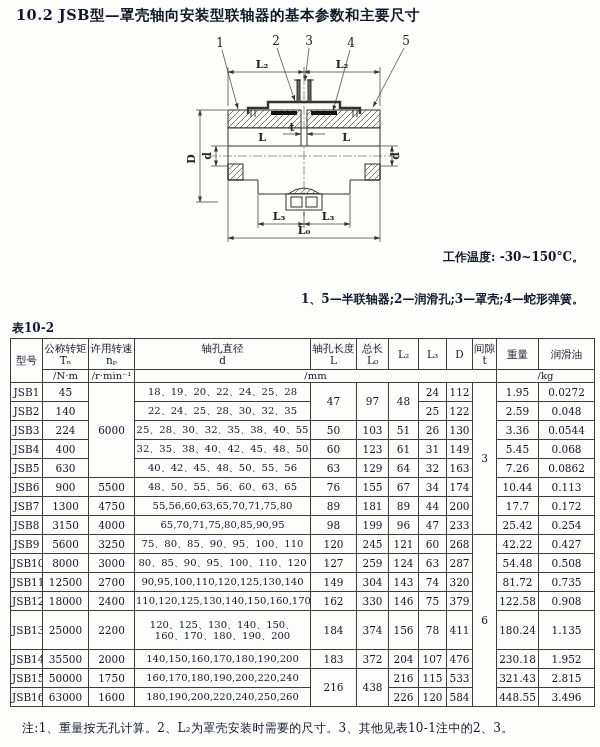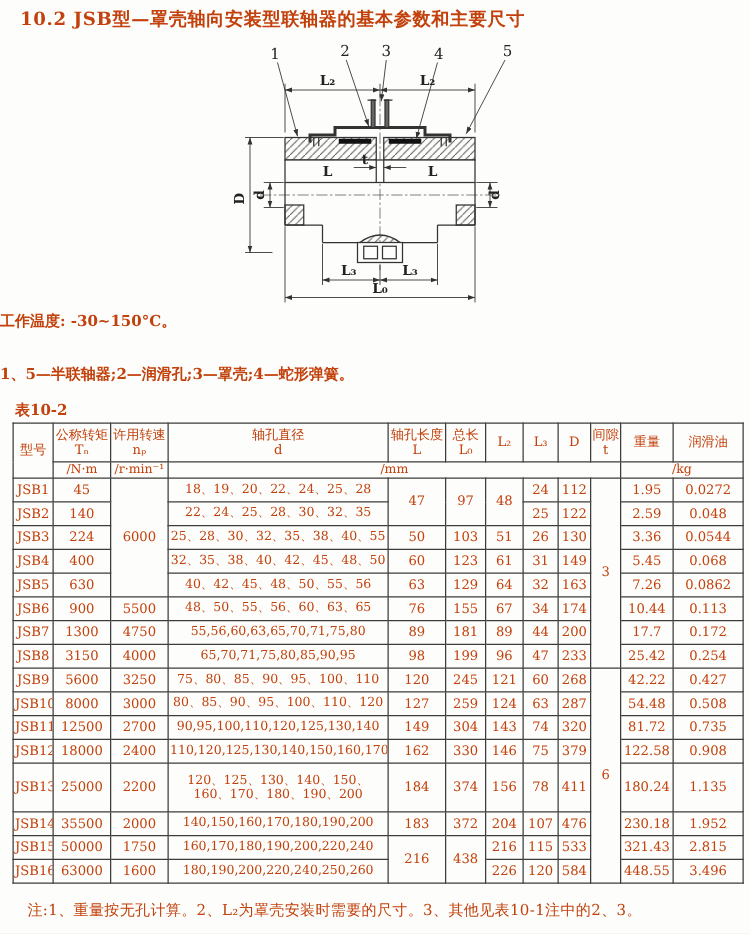--- a/index.html
+++ b/index.html
@@ -1,20 +1,20 @@
 <!DOCTYPE html>
 <html><head>
 <meta charset="utf-8">
 <style>
   html,body{margin:0;padding:0;background:#e9e9e9;}
   .page{position:relative;width:600px;height:747px;background:#fdfdfb;overflow:hidden;
-        font-family:"DejaVu Serif","Liberation Serif",serif;color:#c2410c;}
+        font-family:"DejaVu Serif","Liberation Serif",serif;color:#0f172a;}
   .title{position:absolute;left:16px;top:6px;font-size:14.5px;font-weight:bold;letter-spacing:.5px;}
   .figure{position:absolute;left:148px;top:34px;width:310px;height:220px;}
-  .center-line{position:absolute;left:0;width:584px;text-align:left;}
+  .center-line{position:absolute;left:0;width:584px;text-align:right;}
   .note-temp{top:249px;font-size:12px;font-weight:600;}
   .note-mark{top:268px;font-size:12px;font-weight:600;}
   .legend{top:291px;font-size:12px;font-weight:600;}
   .table-caption{position:absolute;left:12px;top:320px;font-size:12px;font-weight:600;}
   table{position:absolute;left:10px;top:338px;width:584px;border-collapse:collapse;table-layout:fixed;
         font-size:10.5px;}
   th,td{border:1px solid #3c3c3c;text-align:center;vertical-align:middle;padding:0 1px;
         font-weight:normal;line-height:1.15;overflow:hidden;}
   thead tr.hr1 th{height:30px;}
   thead tr.hr2 td{height:12px;font-size:10px;}

